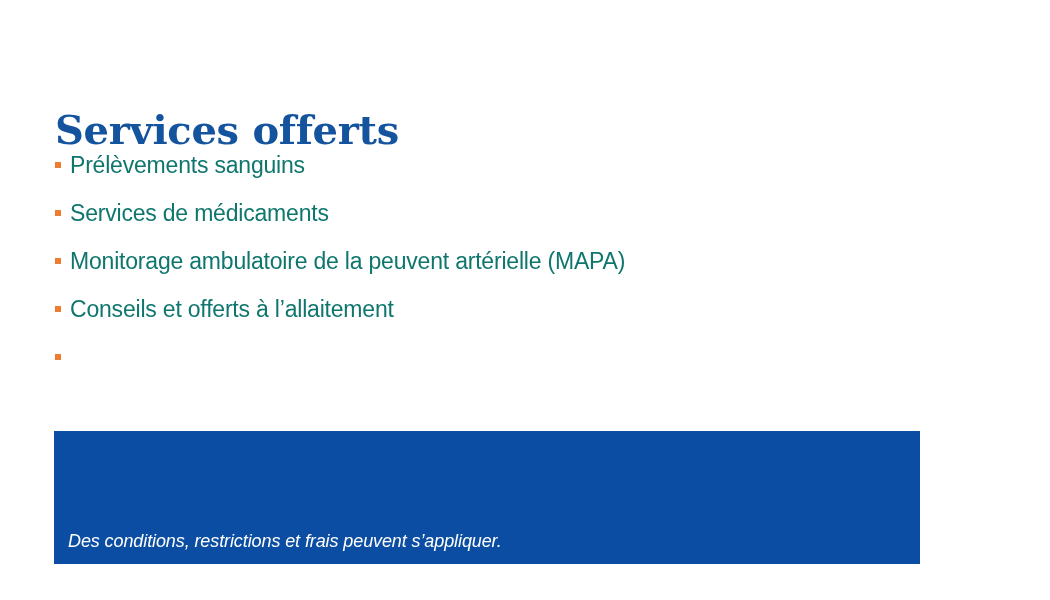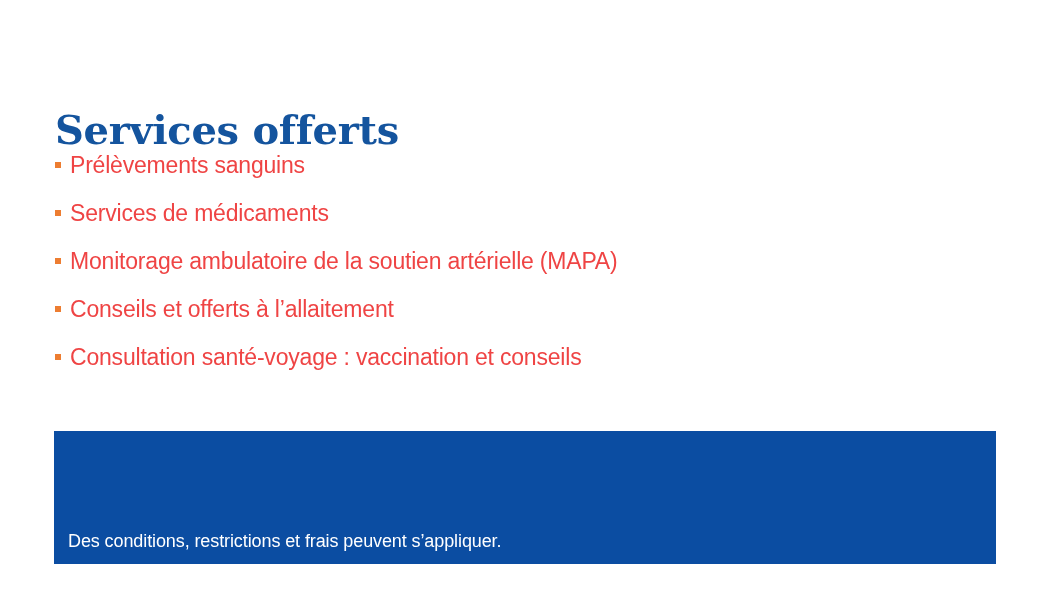--- a/index.html
+++ b/index.html
@@ -53,30 +53,31 @@
     left: 1px;
     top: 21px;
     width: 6px;
     height: 6px;
     background: #ED7D31;
   }
   .bullet-text {
     font-family: "Liberation Sans", sans-serif;
     font-size: 23px;
     font-weight: normal;
-    color: #ef4444;
+    color: #0f766e;
     letter-spacing: -0.2px;
   }
   .footer-banner {
     position: absolute;
     left: 54px;
     top: 431px;
-    width: 942px;
+    width: 866px;
     height: 133px;
     background: #0B4DA2;
+    font-style: italic;
   }
   .footer-note {
     position: absolute;
     left: 14px;
     bottom: 12px;
     font-family: "Liberation Sans", sans-serif;
     font-size: 18px;
     color: #FFFFFF;
     letter-spacing: -0.1px;
     white-space: nowrap;
@@ -96,31 +97,30 @@
       <span class="bullet-text">Prélèvements sanguins</span>
     </li>
 
     <li class="bullet-item">
       <span class="bullet-marker"></span>
       <span class="bullet-text">Services de médicaments</span>
     </li>
 
     <li class="bullet-item">
       <span class="bullet-marker"></span>
-      <span class="bullet-text">Monitorage ambulatoire de la soutien artérielle (MAPA)</span>
+      <span class="bullet-text">Monitorage ambulatoire de la peuvent artérielle (MAPA)</span>
     </li>
 
     <li class="bullet-item">
       <span class="bullet-marker"></span>
       <span class="bullet-text">Conseils et offerts à l’allaitement</span>
     </li>
 
     <li class="bullet-item">
       <span class="bullet-marker"></span>
-      <span class="bullet-text">Consultation santé-voyage : vaccination et conseils</span>
     </li>
 
   </ul>
 
   <div class="footer-banner">
     <div class="footer-note">Des conditions, restrictions et frais peuvent s’appliquer.</div>
   </div>
 
 </div>
 

